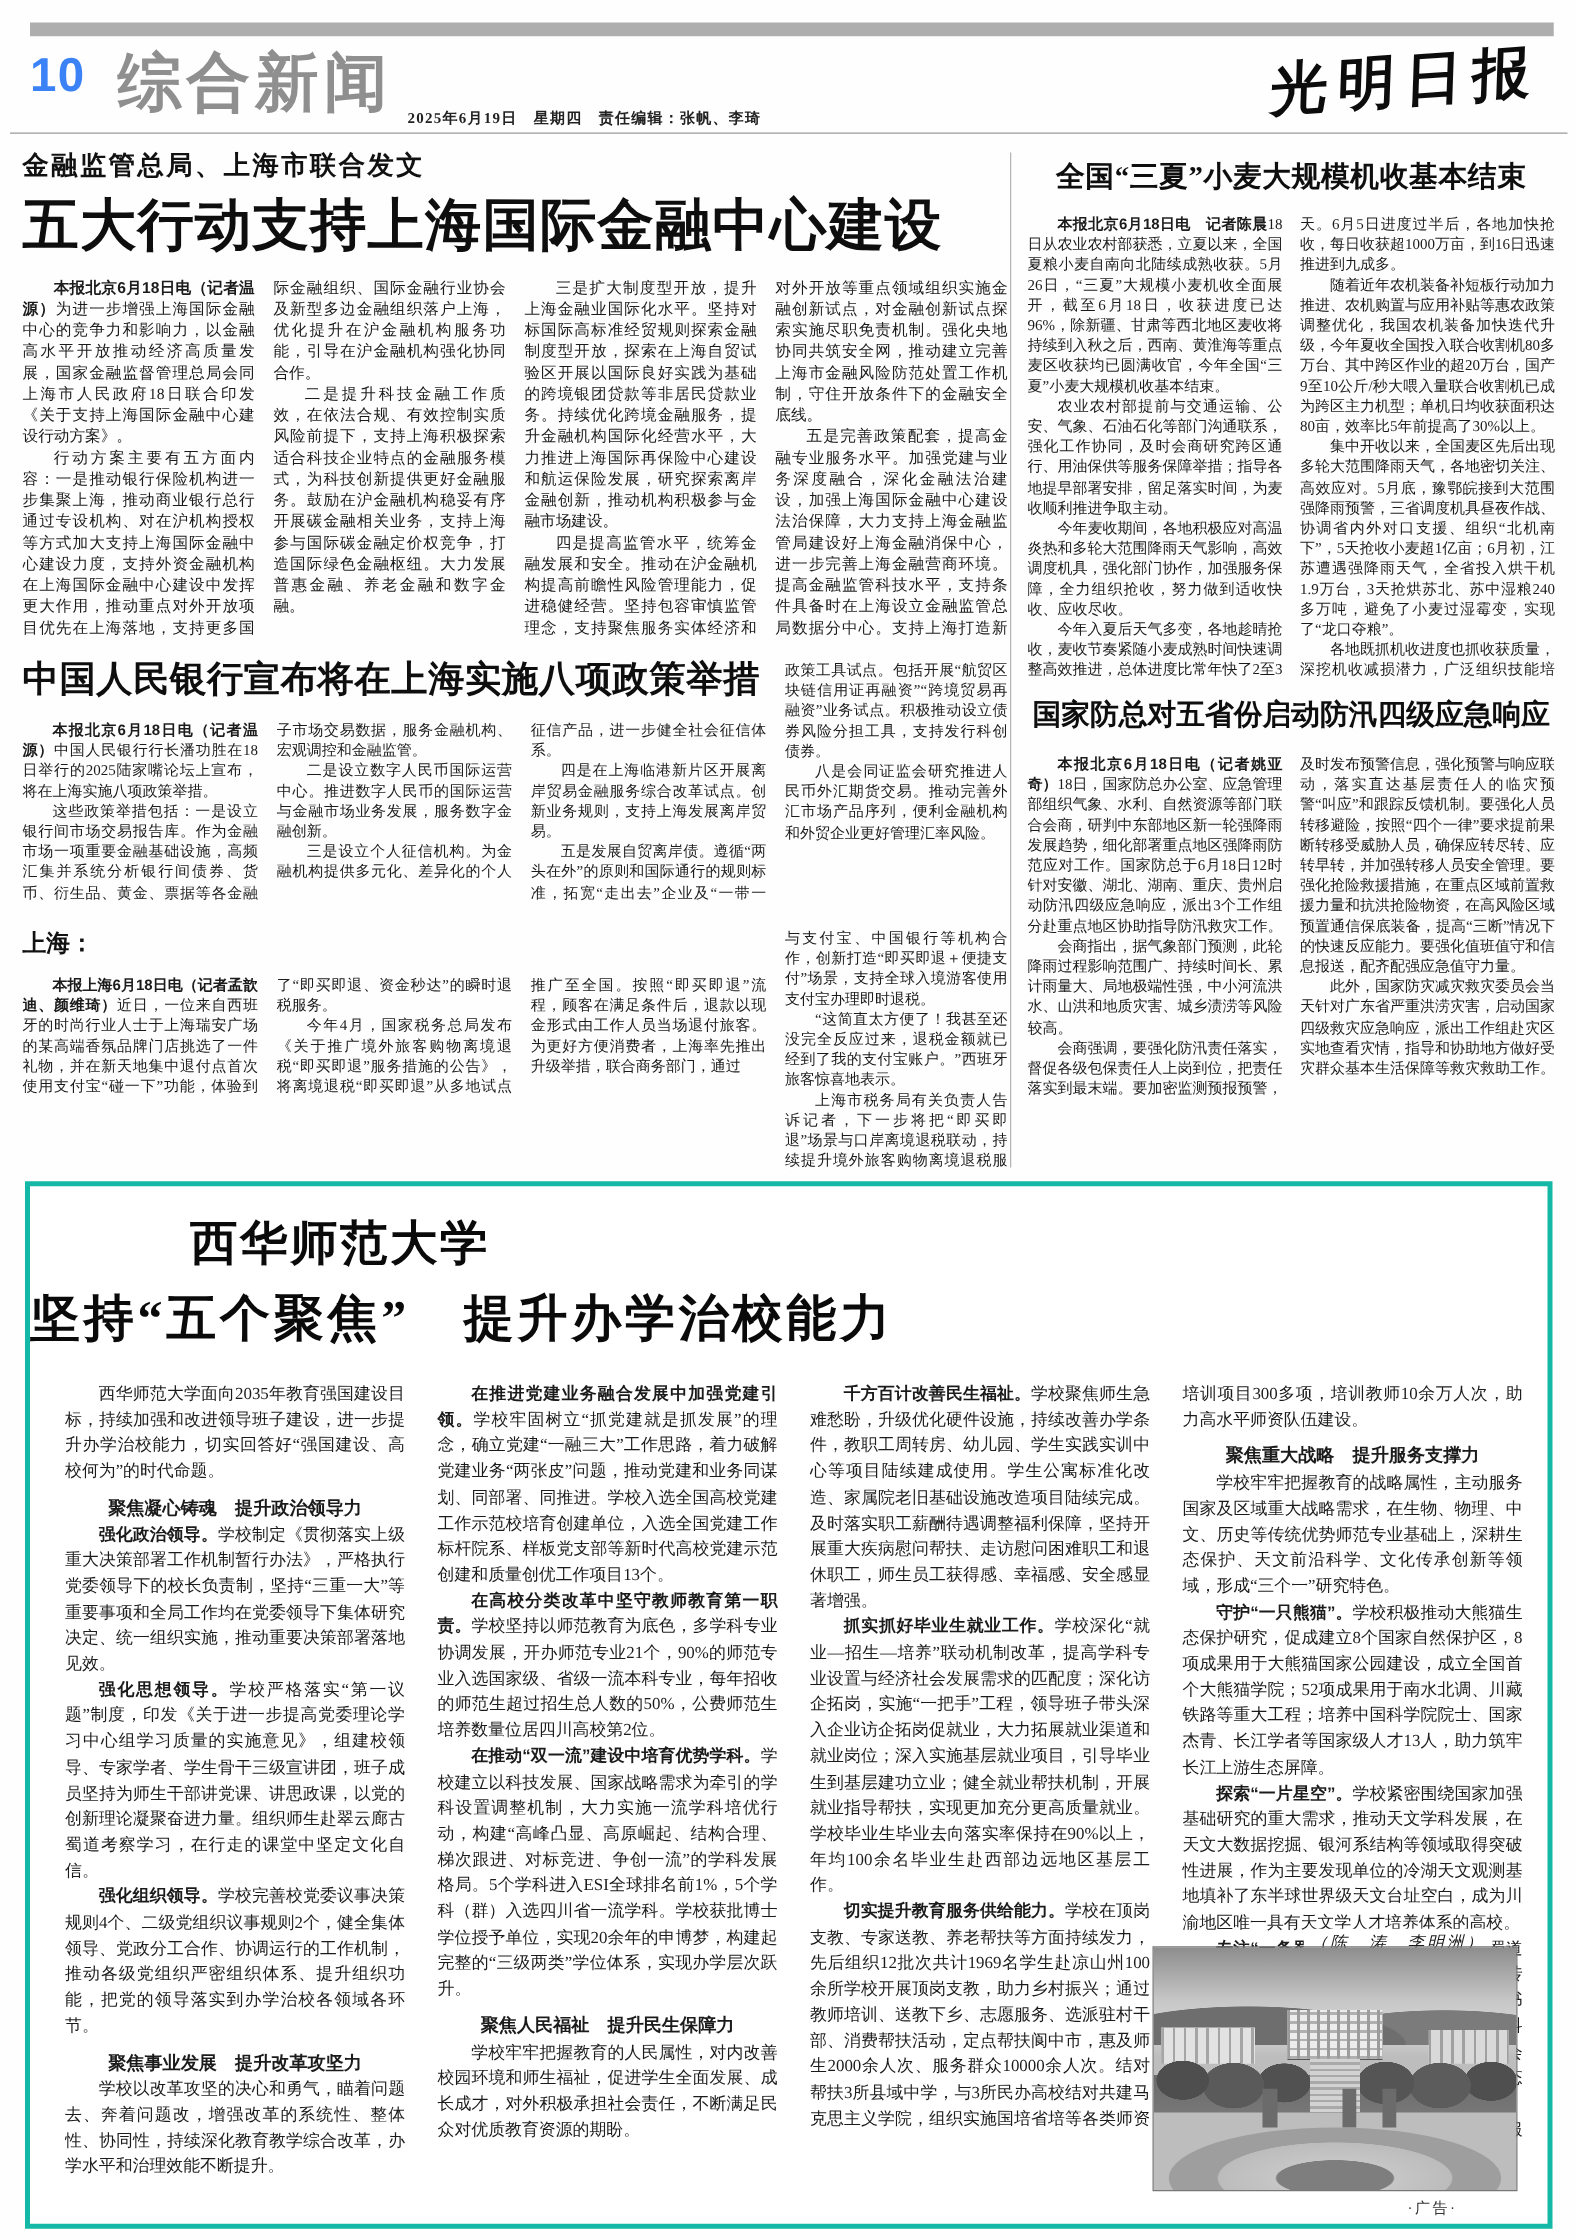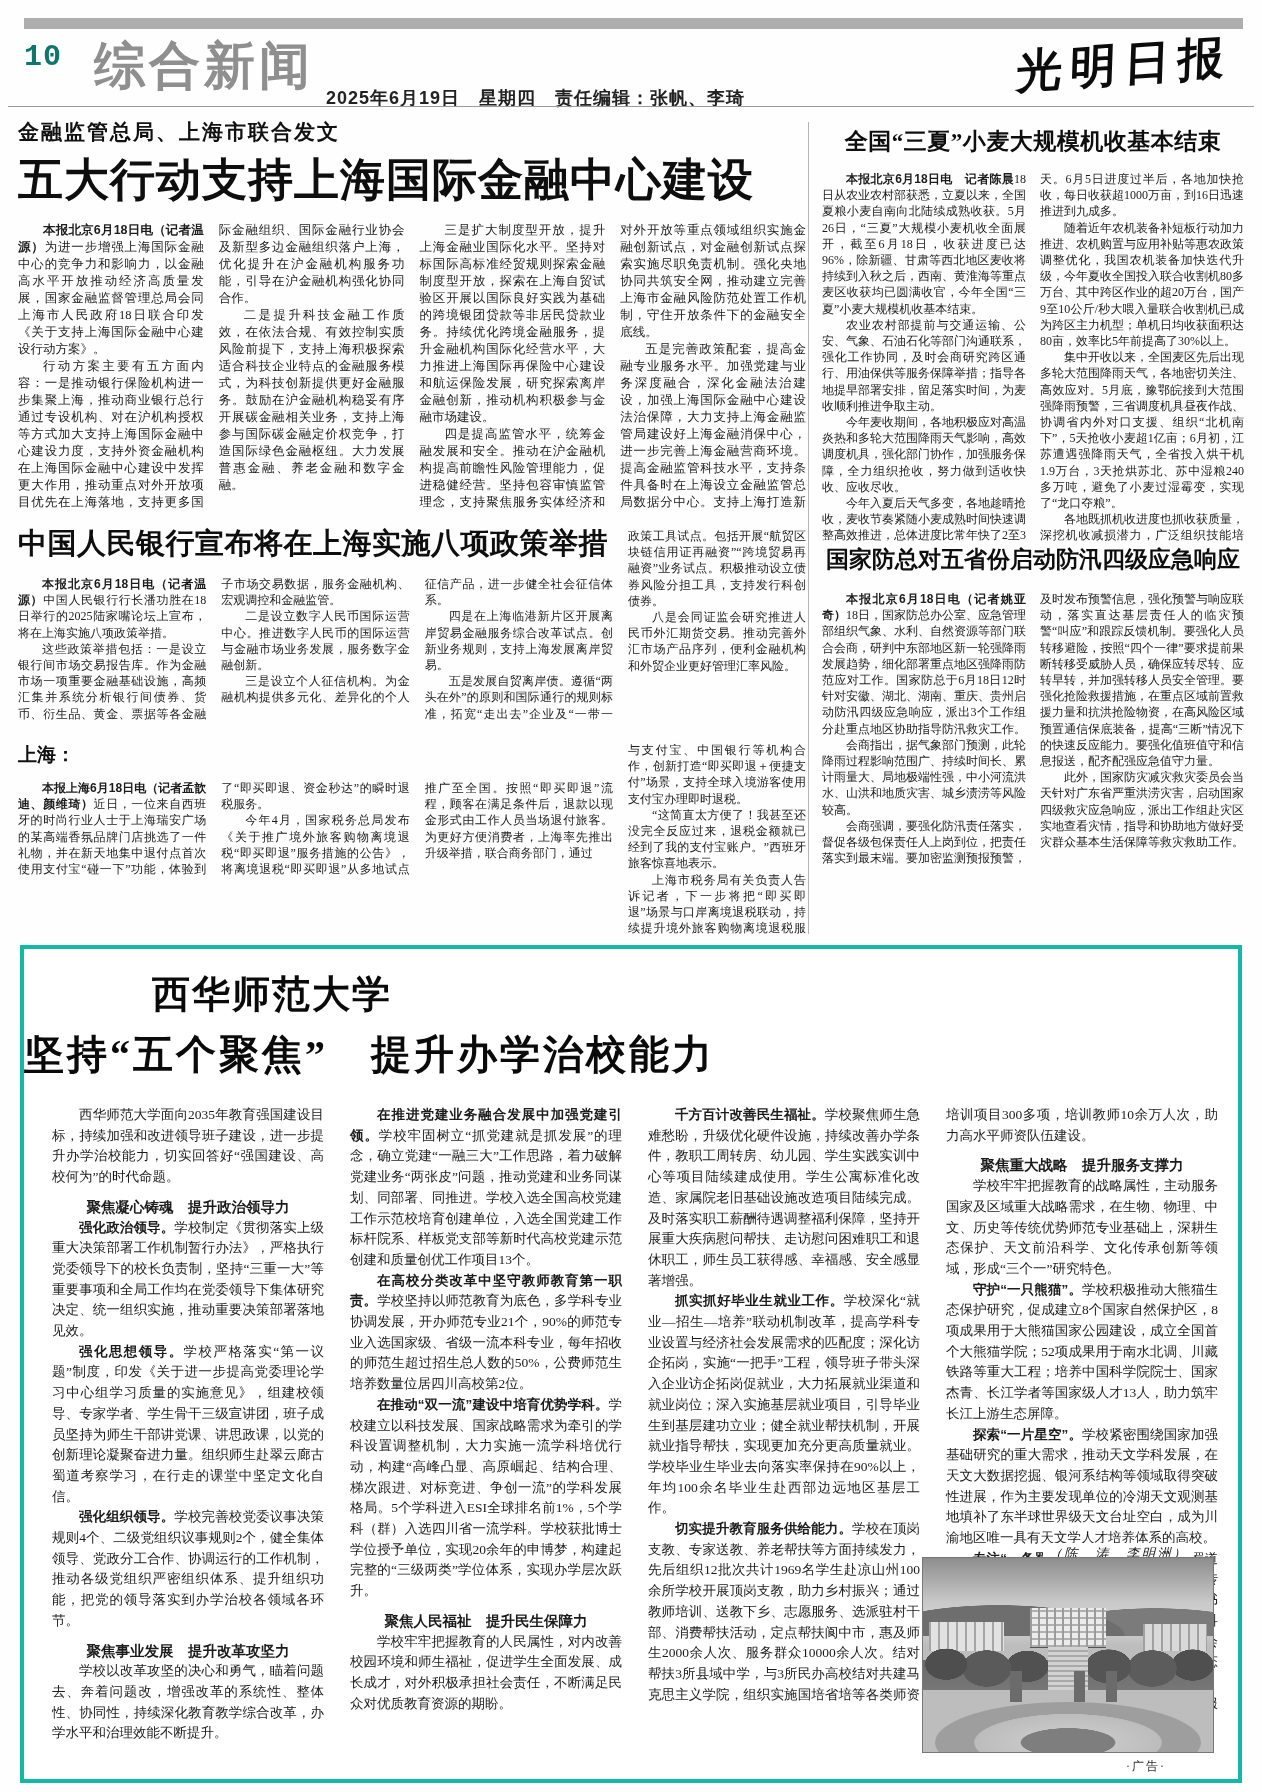--- a/index.html
+++ b/index.html
@@ -4,26 +4,26 @@
 <style>
   * { margin:0; padding:0; box-sizing:border-box; }
   html,body { background:#ffffff; }
   .page {
     position:relative; width:1262px; height:1792px; margin:0 auto;
     background:#fefefe; color:#1b1b1b; overflow:hidden;
     font-family:"Liberation Serif","DejaVu Serif",serif;
   }
   
   .topbar { position:absolute; left:24px; top:18px; width:1219px; height:11px; background:#aeaeae; }
-  .pageno { position:absolute; left:24px; top:40px; font-family:Liberation Mono, monospace;
-            font-size:30px; font-weight:700; color:#0f766e; letter-spacing:1px; }
+  .pageno { position:absolute; left:24px; top:40px; font-family:Liberation Sans, sans-serif;
+            font-size:38px; font-weight:700; color:#3b82f6; letter-spacing:1px; }
   .section-title { position:absolute; left:94px; top:32px; font-family:"Liberation Sans","DejaVu Sans",sans-serif;
             font-size:51px; font-weight:900; color:#8f8f8f; letter-spacing:4px; }
-  .dateline { position:absolute; left:326px; top:86px; font-family:Liberation Sans, sans-serif;
-            font-size:18px; font-weight:700; color:#222; letter-spacing:1px; }
+  .dateline { position:absolute; left:326px; top:86px; font-family:Liberation Serif, serif;
+            font-size:12px; font-weight:700; color:#222; letter-spacing:1px; }
   .masthead { position:absolute; right:30px; top:34px; font-size:46px; font-weight:900;
             letter-spacing:8px; color:#0c0c0c; transform:rotate(-4deg) skewX(-6deg);
             font-family:"DejaVu Serif","Liberation Serif",serif; }
   .header-rule { position:absolute; left:8px; top:106px; width:1246px; height:1px; background:#9a9a9a; }
 
   
   .kicker { font-family:"Liberation Sans","DejaVu Sans",sans-serif; font-weight:700; color:#111; }
   .hl { font-weight:900; color:#0e0e0e; font-family:"Liberation Serif","DejaVu Serif",serif; }
   .cols { text-align:justify; overflow:hidden; }
   .para { text-indent:2em; text-align:justify; break-inside:auto; }
@@ -50,21 +50,21 @@
   .art3 .hl { font-size:29px; letter-spacing:0; margin-top:6px; white-space:nowrap; }
   .art3 .cols { margin-top:12px; column-count:3; column-gap:15px; height:100px; font-size:12px; line-height:16.2px; }
   .art3 .side { width:178px; font-size:12px; line-height:16.2px; text-align:justify; height:196px; overflow:hidden; }
 
   .vrule { position:absolute; left:808px; top:122px; width:1px; height:812px; background:#b5b5b5; }
 
   
   .art4 { position:absolute; left:822px; top:126px; width:422px; }
   .art4 .hl { font-size:23px; text-align:center; letter-spacing:0.5px; }
   .art4 .cols { margin-top:14px; column-count:2; column-gap:14px; height:386px; font-size:12px; line-height:16.2px; }
-  .art5 { position:absolute; left:822px; top:544px; width:422px; }
+  .art5 { position:absolute; left:822px; top:556px; width:422px; }
   .art5 .hl { font-size:23px; text-align:center; letter-spacing:0; }
   .art5 .cols { margin-top:16px; column-count:2; column-gap:14px; height:300px; font-size:12px; line-height:16.2px; }
 
   
   .adbox { position:absolute; left:20px; top:945px; width:1222px; height:838px; border:4px solid #14b8a6; background:#fff; }
   .ad-org { position:absolute; left:128px; top:20px; font-family:"Liberation Sans","DejaVu Sans",sans-serif;
             font-size:38px; font-weight:900; letter-spacing:2px; color:#0a0a0a; }
   .ad-title { position:absolute; left:0; top:78px; width:100%; text-align:left; font-size:40px; font-weight:900;
             letter-spacing:3px; color:#0a0a0a; font-family:Liberation Serif, serif; }
   .ad-cols { position:absolute; left:28px; top:156px; width:1166px; height:658px; column-count:4; column-gap:26px;

